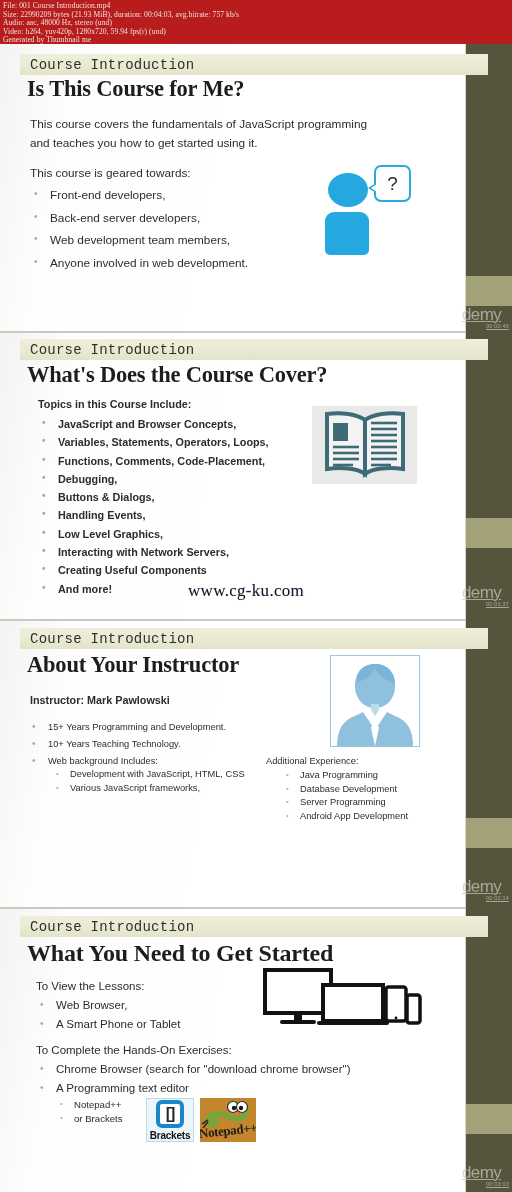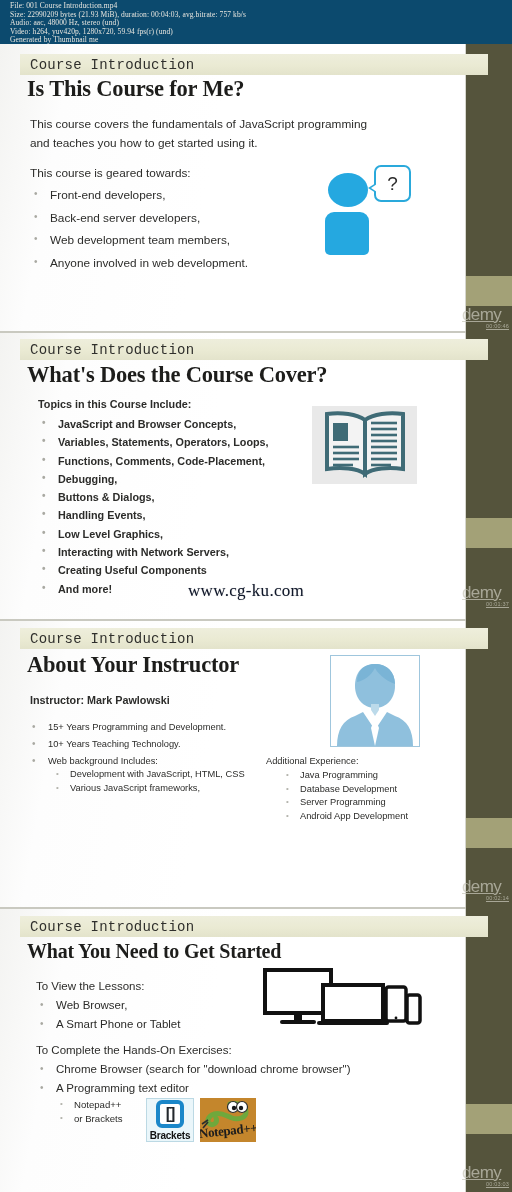--- a/index.html
+++ b/index.html
@@ -7,24 +7,24 @@
   body {
     font-family:"Liberation Sans", sans-serif;
     background:#55543c;
     position:relative;
     overflow:hidden;
   }
 
   
   #videoinfo {
     position:absolute; left:0; top:0; width:512px; height:44px;
-    background:#0c4a6e; color:#e8e6df;
+    background:#b91c1c; color:#e8e6df;
     font-family:"Liberation Serif", serif;
     font-size:7.5px; line-height:8.6px;
-    padding:2px 3px 0 10px; letter-spacing:.1px;
+    padding:2px 3px 0 3px; letter-spacing:.1px;
     white-space:nowrap;
   }
   #videoinfo .ln { display:block; }
 
   
   .slide {
     position:absolute; left:0; width:512px;
     background:#ffffff;
     overflow:hidden;
   }
@@ -295,21 +295,21 @@
   <div class="olive"></div>
   <div class="olive-lite" style="top:196px;height:30px;"></div>
   <div class="paper"></div>
   <div class="edgeline"></div>
   <div class="topsep"></div>
 
   <div class="kicker" style="top:8px;">
     <span>Course Introduction</span>
   </div>
 
-  <div class="title" style="top:32px;font-size:20px;">What You Need to Get Started</div>
+  <div class="title" style="top:32px;font-size:24px;">What You Need to Get Started</div>
 
   <div class="body" style="left:36px;top:72px;font-size:11.5px;">To View the Lessons:</div>
 
   <ul class="bl body" style="left:34px;top:88px;font-size:11.5px;line-height:19px;width:300px;">
     <li>Web Browser,</li>
     <li>A Smart Phone or Tablet</li>
   </ul>
 
   <div class="body" style="left:36px;top:136px;font-size:11.5px;">To Complete the Hands-On Exercises:</div>
 

